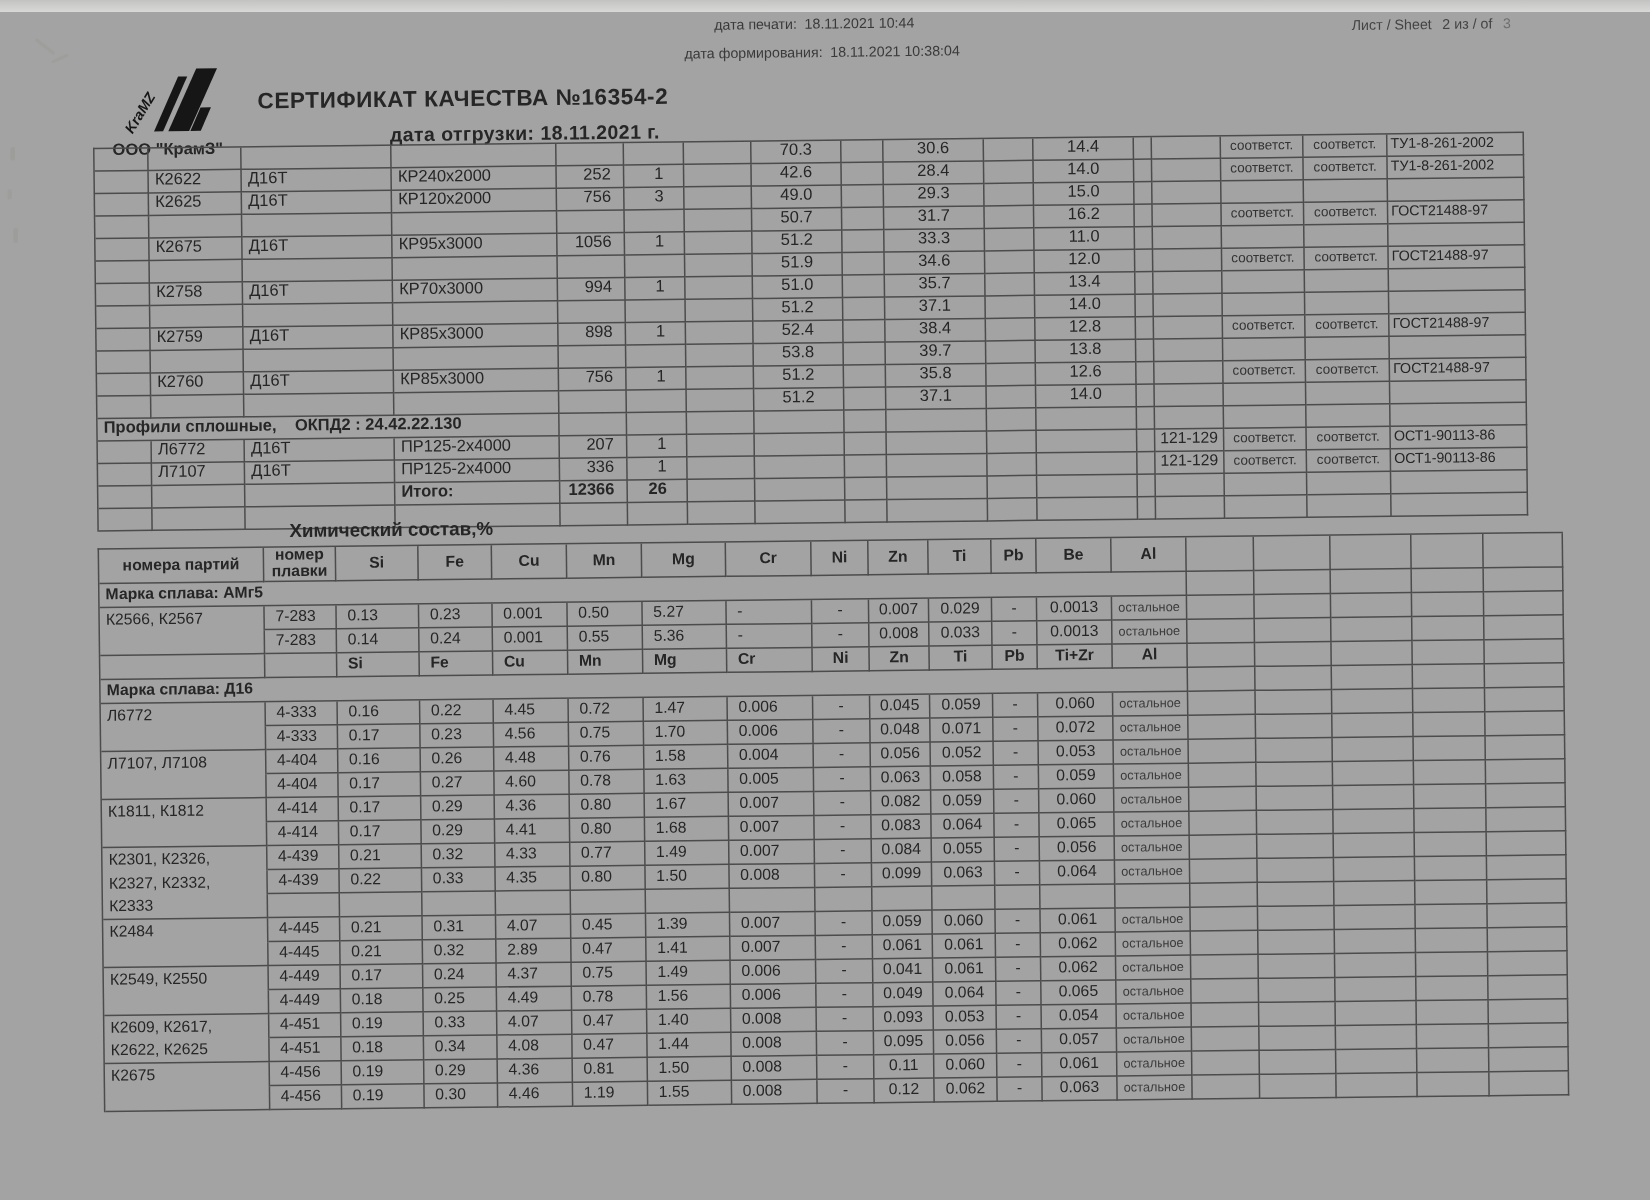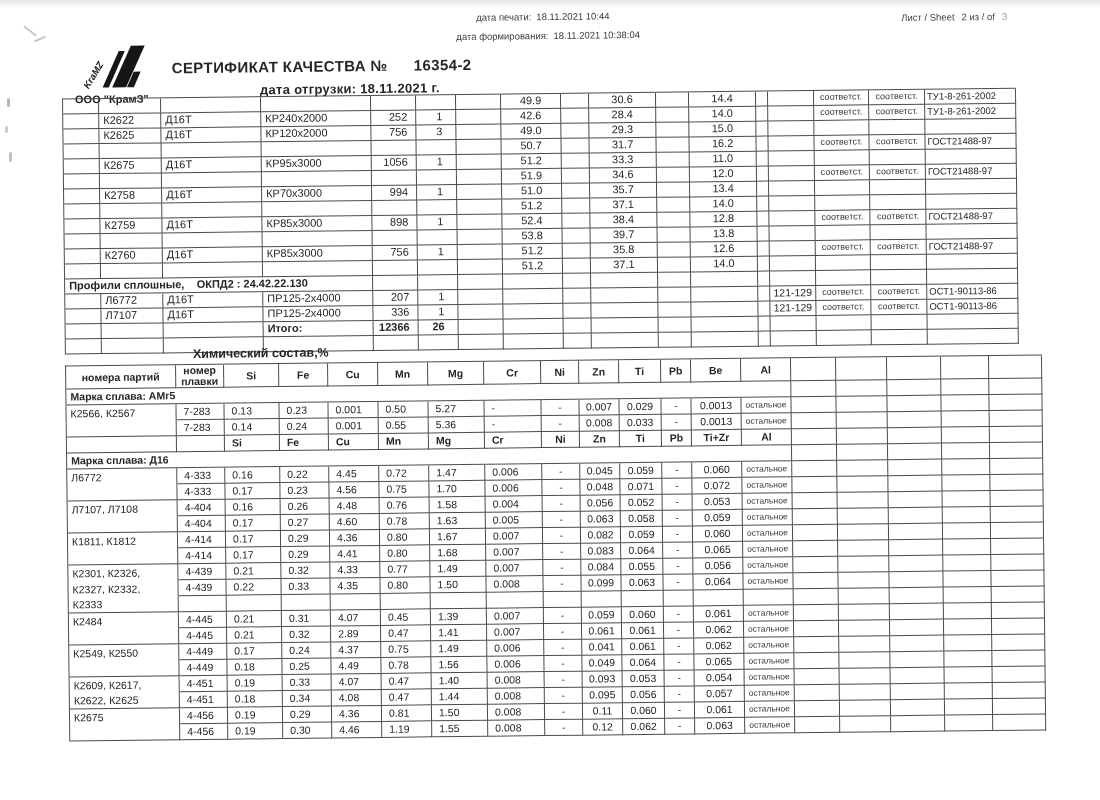--- a/index.html
+++ b/index.html
@@ -1,29 +1,29 @@
 <!DOCTYPE html>
 <html><head>
 <meta charset="utf-8">
 <style>
   :root{ --ln:#4c4c4c; --ink:#262626; }
   html,body{margin:0;padding:0;}
   body{width:1100px;height:800px;overflow:hidden;background:#e9e9e7;
        font-family:"Liberation Sans","DejaVu Sans",sans-serif;color:var(--ink);}
-  .page{position:relative;width:1100px;height:800px;background:#ffffff;overflow:hidden;}
+  .page{position:relative;width:1100px;height:800px;background:#a3a3a3;overflow:hidden;}
   .page::before{content:"";position:absolute;left:0;top:0;width:1100px;height:8px;
        background:linear-gradient(#d8d8d4,#fcfcfb);opacity:.6;}
   .sheet{position:absolute;inset:0;transform:rotate(-0.65deg);transform-origin:50% 45%;}
   .abs{position:absolute;}
   .meta{font-size:9.5px;color:#3a3a3a;}
   .meta .v{margin-left:5px;}
   .sheetinfo{font-size:9.5px;color:#444;}
   .sheetinfo span{margin-right:7px;}
   .title{font-size:15px;font-weight:700;letter-spacing:.4px;}
-  .title .num{margin-left:26px;}
+  .title .num{}
   .shipdate{font-size:13px;font-weight:700;letter-spacing:.3px;}
   .logo-cap{font-size:11px;font-weight:700;margin-top:-2px;}
   .chem-title{font-size:12.5px;font-weight:700;}
 
   table{border-collapse:separate;border-spacing:0;table-layout:fixed;
         border-top:1px solid var(--ln);border-left:1px solid var(--ln);}
   td{border-right:1px solid var(--ln);border-bottom:1px solid var(--ln);
      overflow:hidden;vertical-align:middle;line-height:1.05;}
 
   .ship{font-size:11px;}
@@ -119,21 +119,21 @@
       </colgroup>
       <tbody>
           <tr>
             <td></td>
             <td></td>
             <td></td>
             <td></td>
             <td></td>
             <td></td>
             <td></td>
-            <td>49.9</td>
+            <td>70.3</td>
             <td></td>
             <td>30.6</td>
             <td></td>
             <td>14.4</td>
             <td></td>
             <td></td>
             <td>соответст.</td>
             <td>соответст.</td>
             <td>ТУ1-8-261-2002</td>
           </tr>

